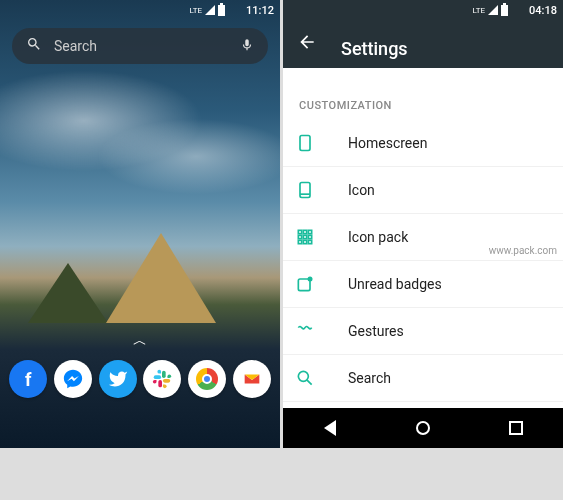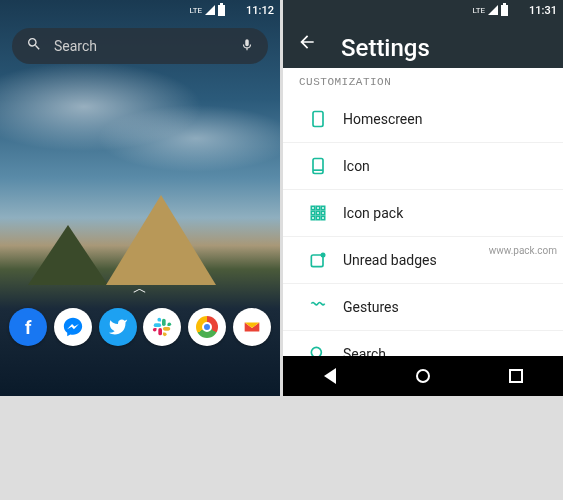--- a/index.html
+++ b/index.html
@@ -1,17 +1,17 @@
 <!DOCTYPE html>
 <html><head>
 <meta charset="utf-8">
 <style>
 * { margin: 0; padding: 0; box-sizing: border-box; }
 body { font-family: Roboto, Arial, sans-serif; background: #ddd; width: 563px; height: 500px; overflow: hidden; position: relative; }
-.container { display: flex; width: 563px; height: 396px; gap: 3px; }
+.container { display: flex; width: 563px; height: 448px; gap: 3px; }
 .phone { background: #000; display: flex; flex-direction: column; position: relative; }
 .phone-left { width: 280px; }
 .phone-right { width: 280px; }
 
 .status-bar { height: 20px; background: rgba(0,0,0,0); display: flex; justify-content: flex-end; align-items: center; padding: 0 6px; gap: 4px; color: #fff; font-size: 11px; position: relative; z-index: 5; }
 .status-bar.dark { background: #263238; }
 .status-icons { display: flex; align-items: center; gap: 3px; }
 .sig-icon { width: 0; height: 0; border-style: solid; border-width: 0 0 10px 10px; border-color: transparent transparent #fff transparent; }
 .batt-icon { width: 7px; height: 11px; background: #fff; position: relative; }
 .batt-icon::before { content: ""; position: absolute; top: -2px; left: 2px; width: 3px; height: 2px; background: #fff; }
@@ -42,25 +42,25 @@
 .gm { background: #fff; color: #ea4335; font-size: 20px; }
 
 .nav-bar { height: 40px; background: #000; display: flex; justify-content: space-around; align-items: center; }
 .nav-btn { width: 20px; height: 20px; display: flex; align-items: center; justify-content: center; }
 .nav-back { width: 0; height: 0; border-style: solid; border-width: 8px 12px 8px 0; border-color: transparent #fff transparent transparent; }
 .nav-home { width: 14px; height: 14px; border: 2px solid #fff; border-radius: 50%; }
 .nav-recent { width: 14px; height: 14px; border: 2px solid #fff; }
 
 .settings-header { height: 48px; background: #263238; display: flex; align-items: center; padding: 0 14px; gap: 24px; color: #fff; }
 .back-arrow svg { width: 20px; height: 20px; fill: #fff; }
-.settings-title { font-size: 24px; font-weight: 500; margin-top: 8px; }
+.settings-title { font-size: 18px; font-weight: 500; margin-top: 8px; }
 
 .settings-body { flex: 1; background: #fff; overflow: hidden; }
-.section-label { font-size: 11px; color: #888; font-weight: 500; padding: 8px 16px 8px; letter-spacing: 0.5px; font-family: Liberation Mono, monospace; }
-.setting-row { display: flex; align-items: center; padding: 12px 24px; gap: 14px; border-bottom: 1px solid #f0f0f0; }
+.section-label { font-size: 11px; color: #888; font-weight: 500; padding: 31px 16px 8px; letter-spacing: 0.5px; }
+.setting-row { display: flex; align-items: center; padding: 12px 11px; gap: 32px; border-bottom: 1px solid #f0f0f0; }
 .setting-icon { width: 22px; height: 22px; display: flex; align-items: center; justify-content: center; }
 .setting-icon svg { width: 20px; height: 20px; fill: none; stroke: #1abc9c; stroke-width: 2; }
 .setting-label { font-size: 14px; color: #222; }
 
 .watermark { position: absolute; right: 6px; top: 50%; font-size: 10px; color: #999; transform: translateY(-50%); z-index: 20; }
 </style>
 </head>
 <body>
 
 <div class="container">
@@ -140,21 +140,21 @@
         </div>
     </div>
   </div>
 
   <div class="phone phone-right">
     <div class="status-bar dark">
       <div class="status-icons">
         <span style="font-size:8px;">LTE</span>
         <div class="sig-icon"></div>
         <div class="batt-icon"></div>
-        <span class="time">11:31</span>
+        <span class="time">04:18</span>
       </div>
     </div>
     <div class="settings-header">
       <span class="back-arrow"><svg viewBox="0 0 24 24">
             <path d="M20 11H7.83l5.59-5.59L12 4l-8 8 8 8 1.41-1.41L7.83 13H20v-2z"></path>
           </svg></span>
       <span class="settings-title">Settings</span>
     </div>
     <div class="settings-body">
       <div class="section-label">CUSTOMIZATION</div>

